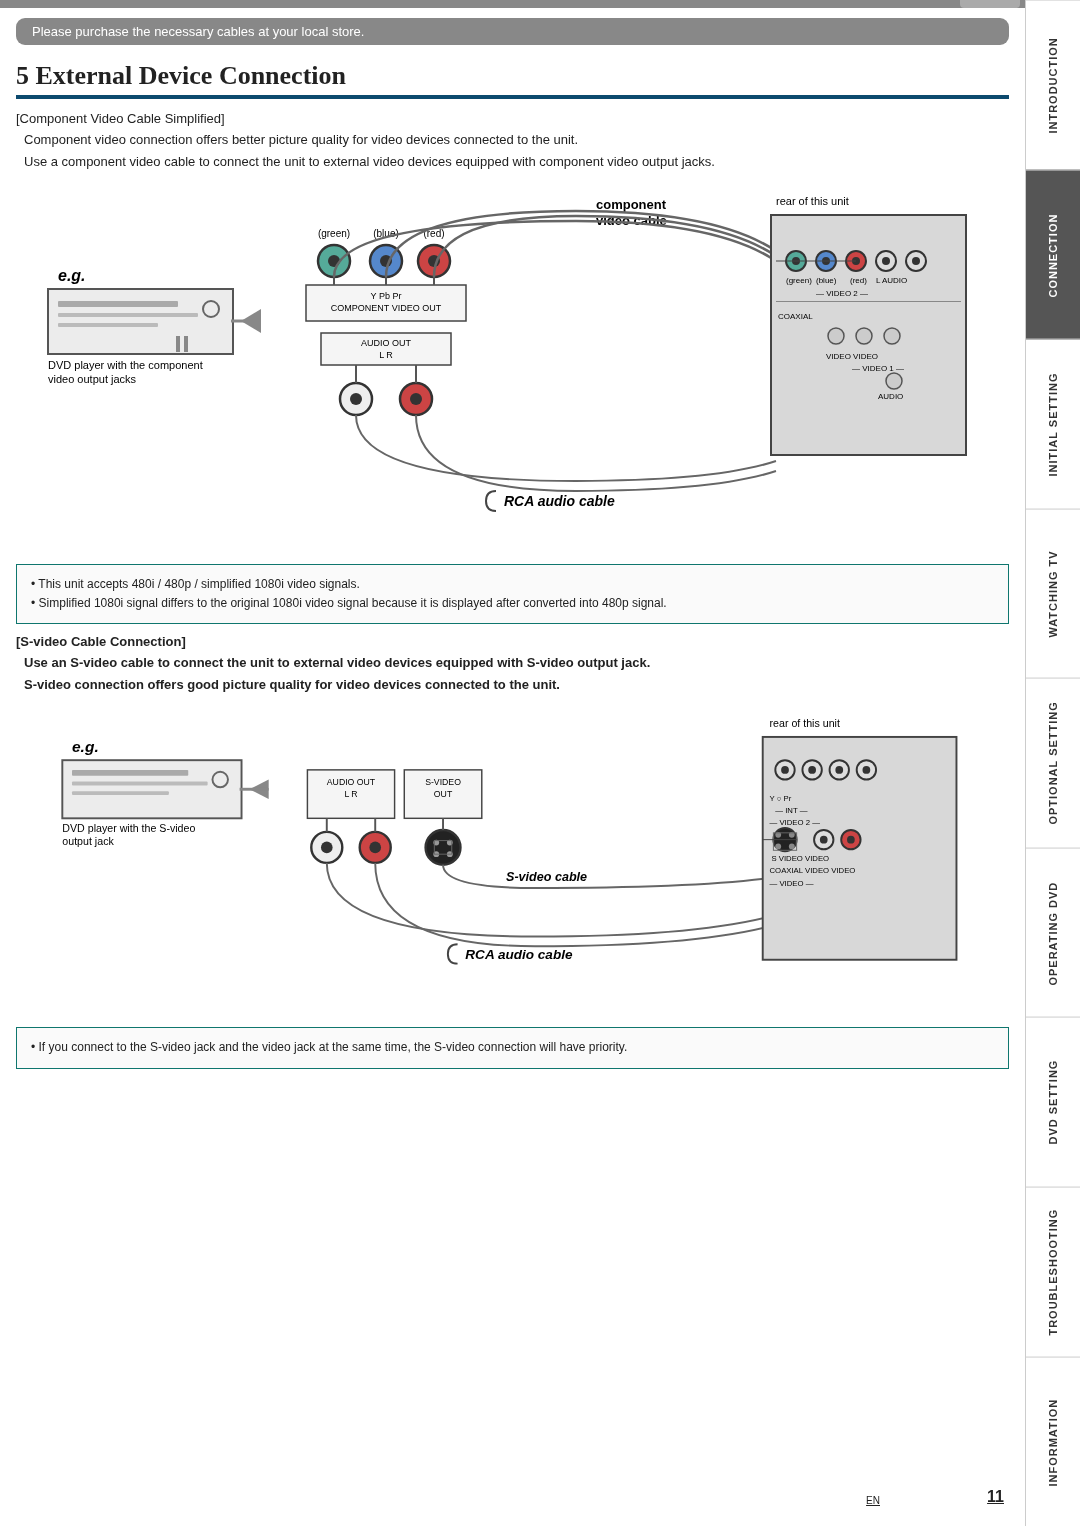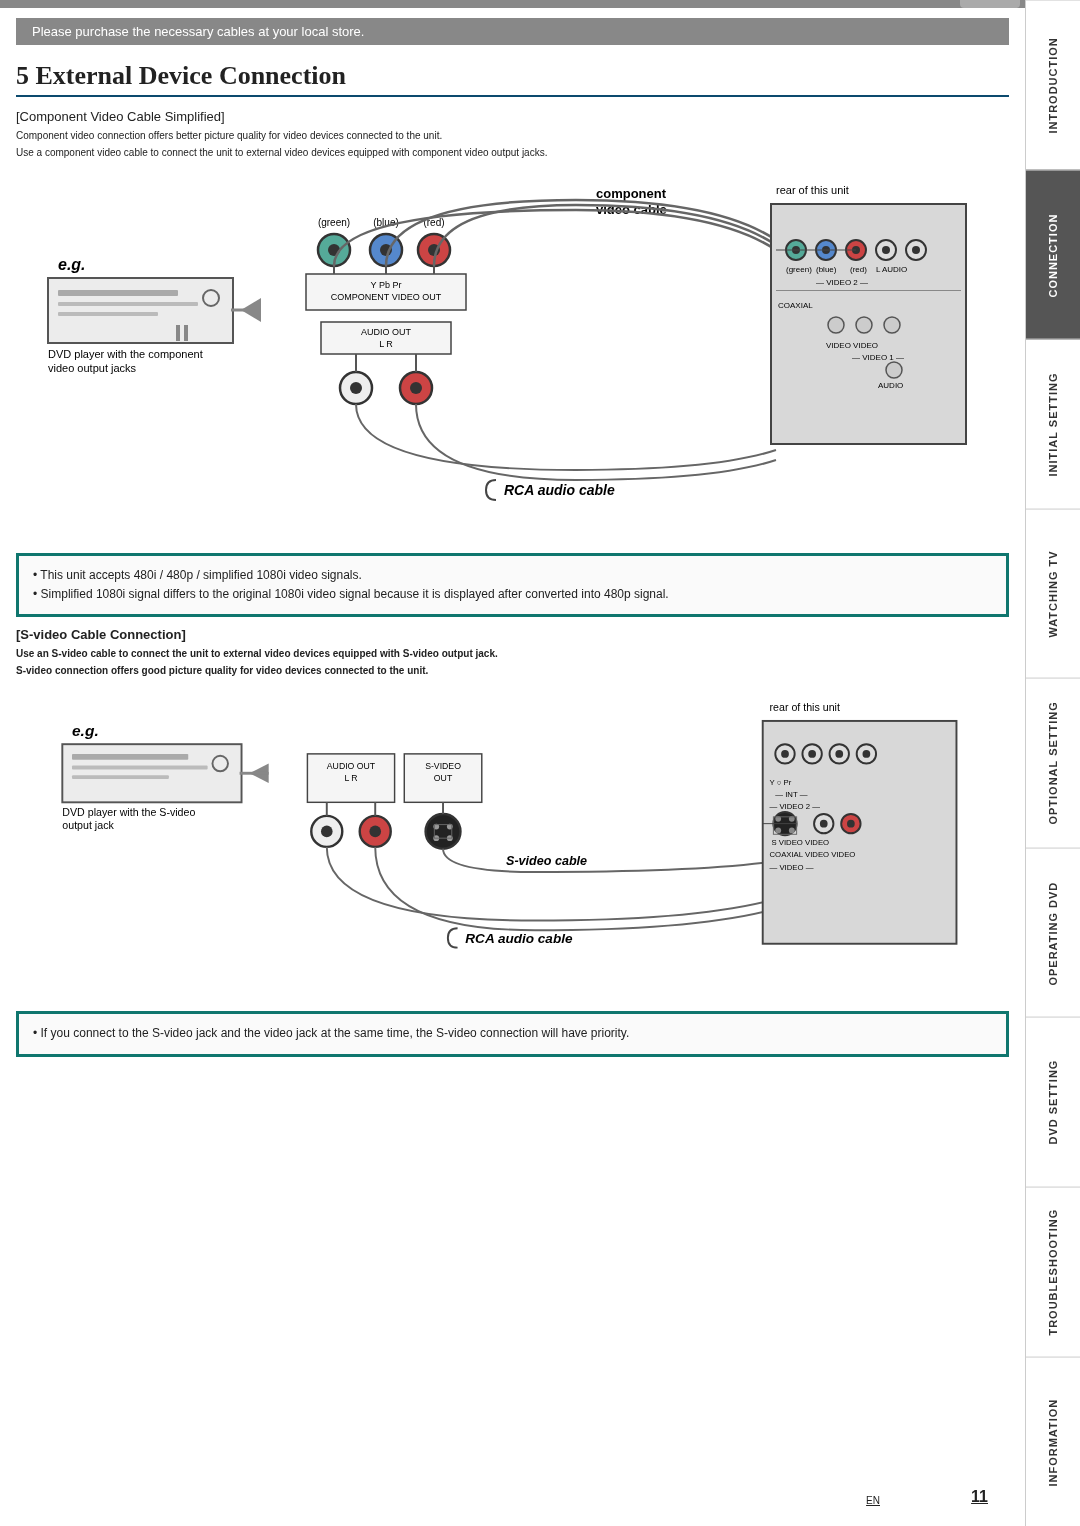--- a/index.html
+++ b/index.html
@@ -69,66 +69,67 @@
       padding: 0;
     }
 
     
     .notice-banner {
       background: #888;
       color: #fff;
       padding: 6px 16px;
       font-size: 13px;
       margin: 10px 16px 6px 16px;
+      border-radius: 9px;
     }
 
     
     .chapter-heading {
       font-size: 26px;
       font-weight: bold;
-      border-bottom: 2px solid #0c4a6e;
+      border-bottom: 4px solid #0c4a6e;
       padding: 6px 0 4px 0;
       margin: 10px 16px 12px 16px;
       font-family: 'Times New Roman', serif;
     }
 
     
     .section-label {
       font-size: 13px;
       margin: 0 16px 4px 16px;
     }
 
     
     .body-text {
-      font-size: 10px;
+      font-size: 13px;
       line-height: 1.5;
-      margin: 2px 16px;
+      margin: 2px 24px;
     }
 
     
     .info-box {
-      border: 3px solid #0f766e;
+      border: 1px solid #0f766e;
       margin: 10px 16px;
       padding: 10px 14px;
       background: #fafafa;
       font-size: 12px;
       line-height: 1.6;
     }
 
     
     .svideo-section {
       margin-top: 8px;
       font-weight: bold;
     }
 
     
     .page-number {
       position: absolute;
       bottom: 20px;
-      right: 92px;
+      right: 76px;
       font-size: 16px;
       font-weight: bold;
       text-decoration: underline;
     }
     .page-lang {
       position: absolute;
       bottom: 20px;
       right: 200px;
       font-size: 10px;
       text-decoration: underline;

